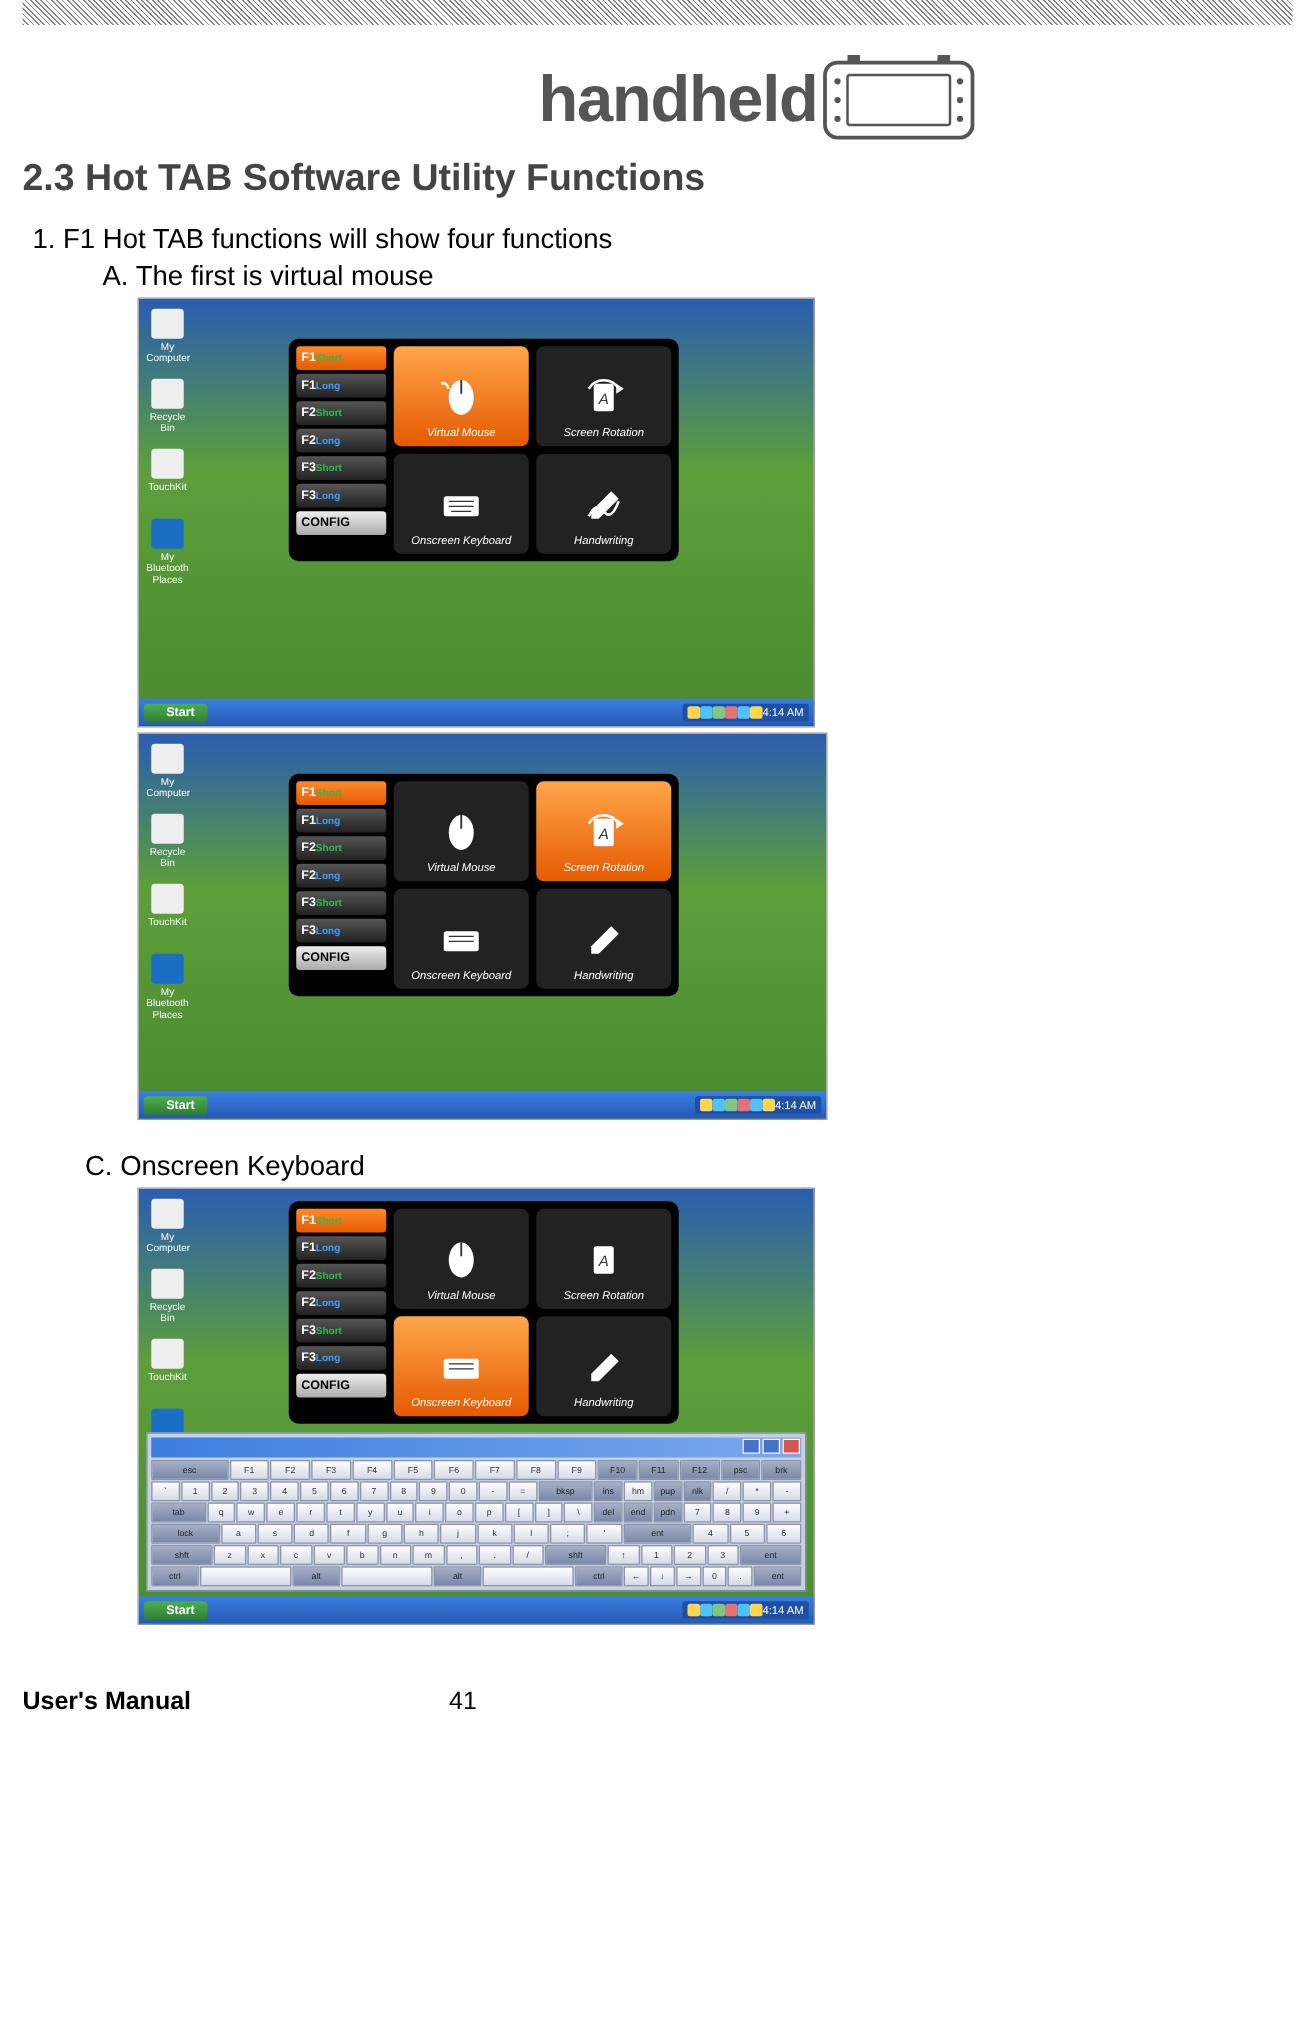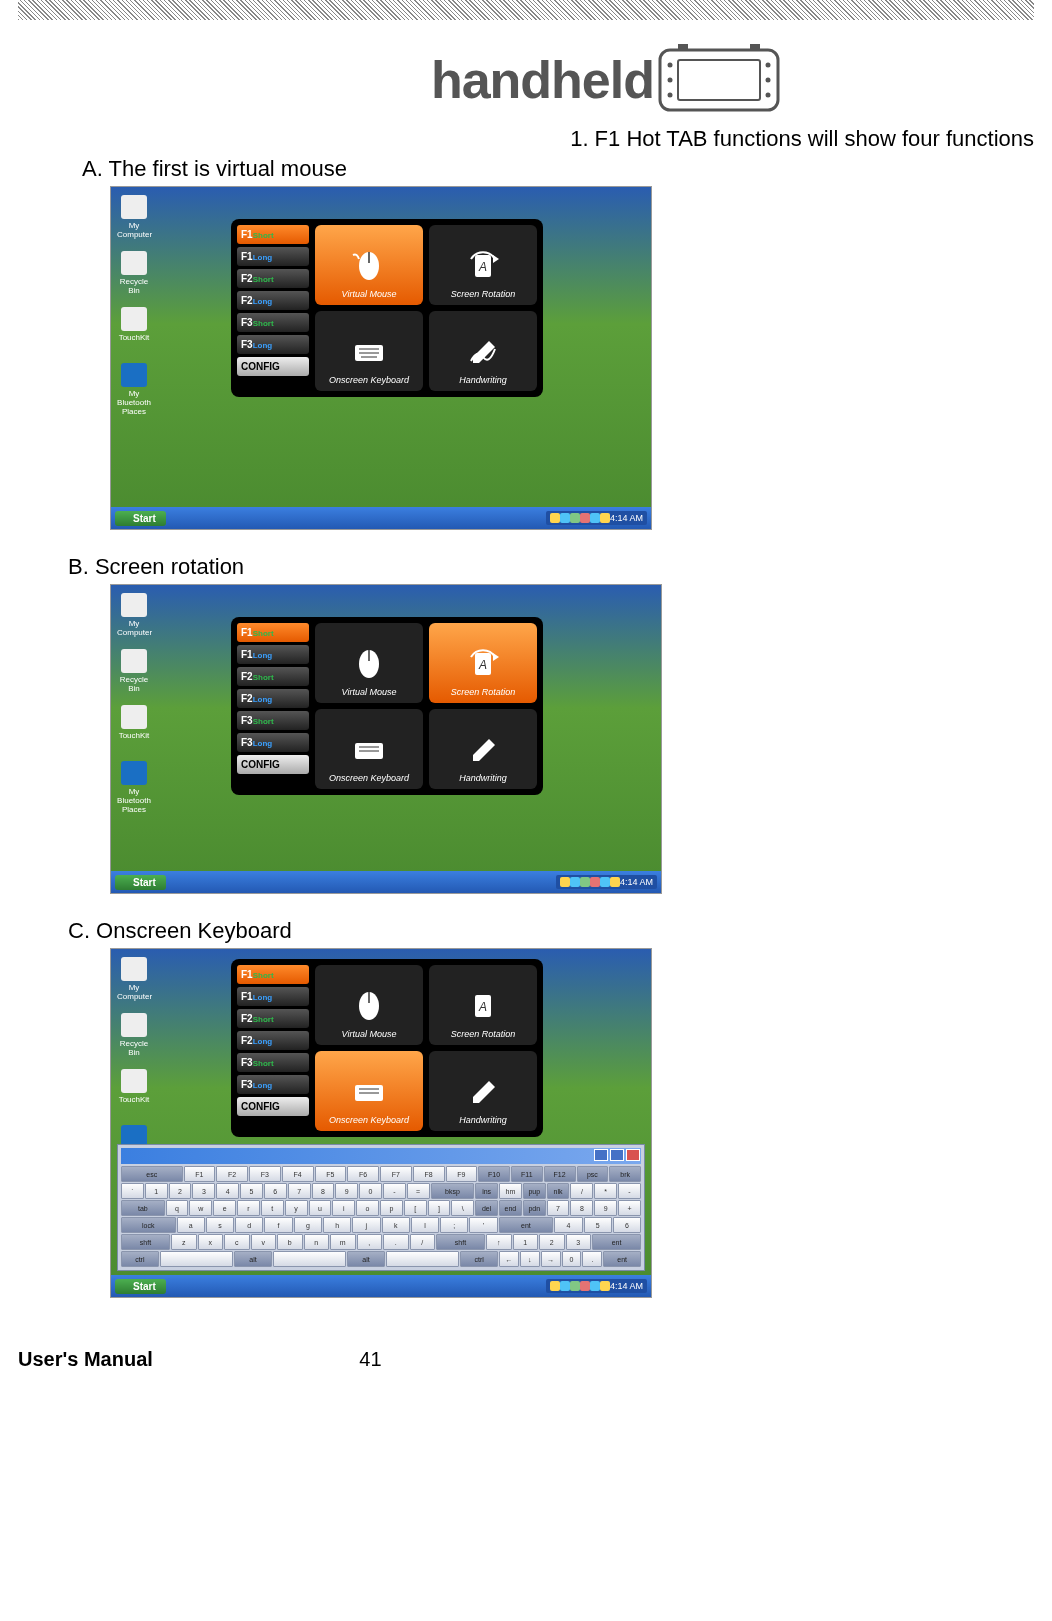--- a/index.html
+++ b/index.html
@@ -37,21 +37,20 @@
   }
   .section-title {
     font-size: 30px;
     font-weight: 700;
     color: #444;
     margin: 6px 0 18px 0;
   }
   .list-1 {
     font-size: 22px;
     margin-left: 8px;
-    text-align: right;
   }
   .list-a {
     font-size: 22px;
     margin-left: 64px;
     margin-top: 4px;
   }
   .list-b {
     font-size: 22px;
     margin-left: 50px;
     margin-top: 24px;
@@ -236,20 +235,21 @@
         <circle cx="16" cy="40" r="2.5" fill="#555"></circle>
         <circle cx="16" cy="55" r="2.5" fill="#555"></circle>
       <circle cx="114" cy="25" r="2.5" fill="#555"></circle>
         <circle cx="114" cy="40" r="2.5" fill="#555"></circle>
         <circle cx="114" cy="55" r="2.5" fill="#555"></circle>
       <rect x="24" y="4" width="10" height="6" fill="#555"></rect>
         <rect x="96" y="4" width="10" height="6" fill="#555"></rect>
     </svg>
   </div>
 
+  <div class="section-title">2.3 Hot TAB Software Utility Functions</div>
 
   <div class="list-1">1.  F1 Hot TAB functions will show four functions</div>
   <div class="list-a">A.  The first is virtual mouse</div>
 
   <div class="screenshot screenshot-a shot">
     <div class="desk-icons">
       <div class="desk-icon"><div class="ic"></div><span>My Computer</span></div>
       <div class="desk-icon"><div class="ic"></div><span>Recycle Bin</span></div>
       <div class="desk-icon"><div class="ic"></div><span>TouchKit</span></div>
       <div class="desk-icon bt"><div class="ic"></div><span>My Bluetooth Places</span></div>
@@ -307,21 +307,20 @@
           <div class="ti ti2"></div>
           <div class="ti ti3"></div>
           <div class="ti ti4"></div>
           <div class="ti ti2"></div>
           <div class="ti"></div>
         <span>4:14 AM</span>
       </div>
     </div>
   </div>
 
-  <div class="list-b">B.  Screen rotation</div>
 
   <div class="screenshot screenshot-b shot">
     <div class="desk-icons">
       <div class="desk-icon"><div class="ic"></div><span>My Computer</span></div>
       <div class="desk-icon"><div class="ic"></div><span>Recycle Bin</span></div>
       <div class="desk-icon"><div class="ic"></div><span>TouchKit</span></div>
       <div class="desk-icon bt"><div class="ic"></div><span>My Bluetooth Places</span></div>
     </div>
     <div class="panel">
       <div class="panel-left">

